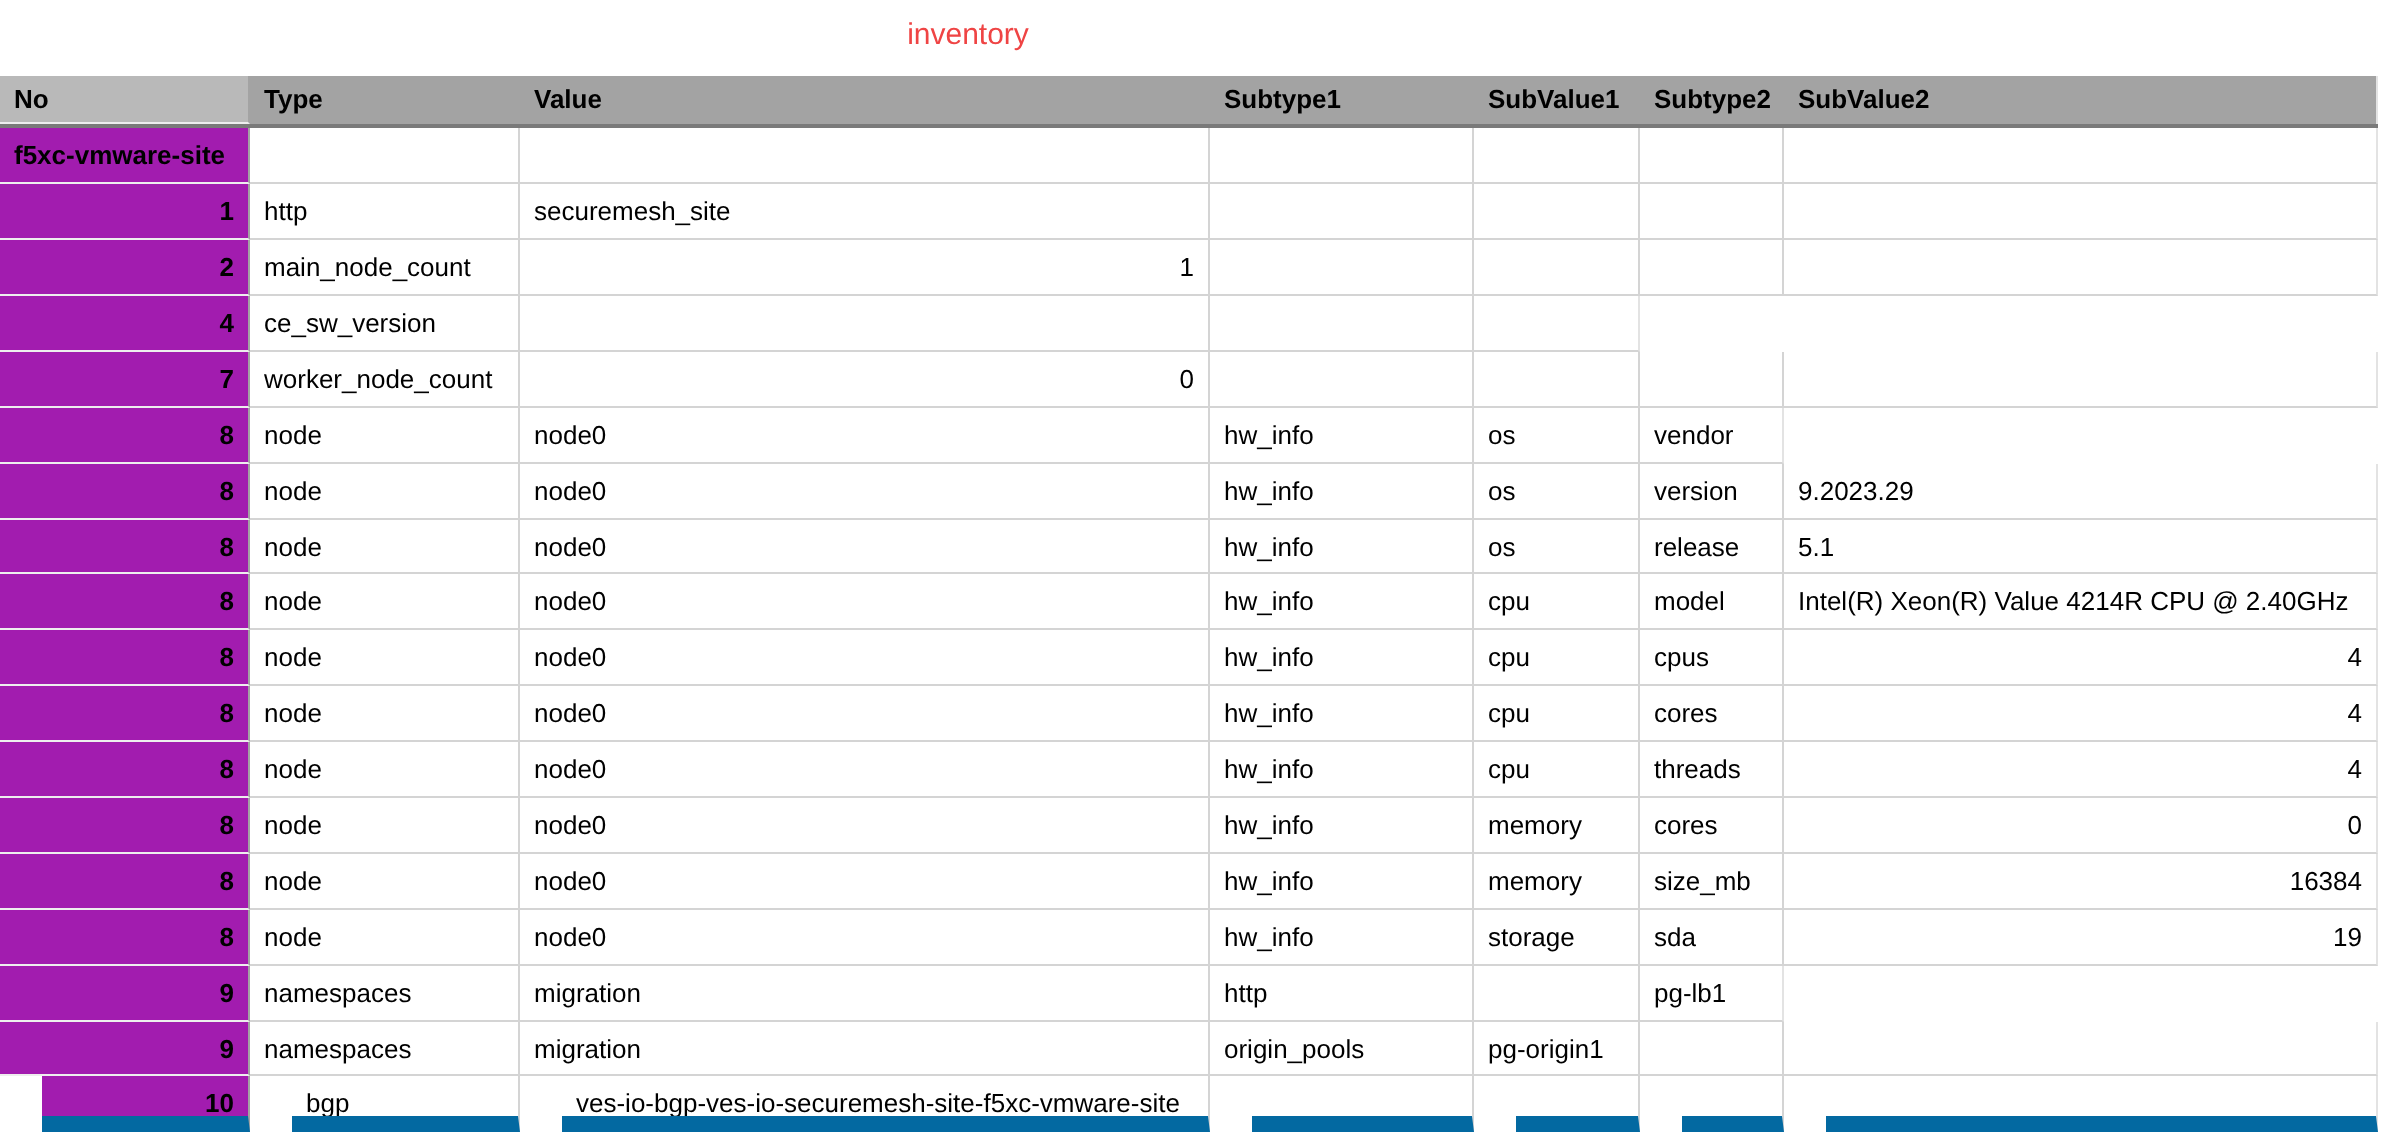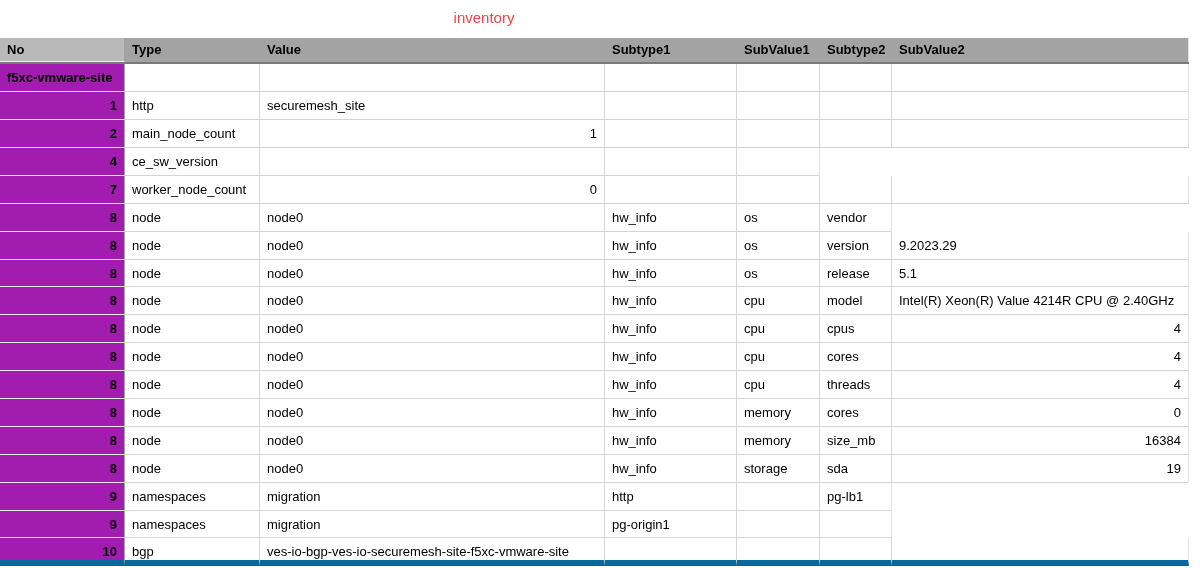--- a/index.html
+++ b/index.html
@@ -57,21 +57,21 @@
     border-right: 1px solid #a3a3a3;
     border-bottom: none;
   }
   .c.col0 {
     background: #a21caf;
     font-weight: 700;
     border-right: 1px solid #a2a2a2;
     border-bottom: 1px solid #eeeeee;
   }
   .hdr .c.col0 { background: #b9b9b9; border-right: 1px solid #a3a3a3; }
-  .r.last .c { border-bottom: 6px solid #0369a1; }
+  .r.last .c { border-bottom: 8px solid #0369a1; margin-left: 21px; }
   .c.ar { text-align: right; }
 </style>
 </head>
 <body>
 
 <div class="title">inventory</div>
 
 <div class="tbl">
   <div class="r hdr" id="hdr-row">
       <div class="c col0">No</div>
@@ -220,20 +220,21 @@
         <div class="c">namespaces</div>
         <div class="c">migration</div>
         <div class="c">http</div>
         <div class="c"></div>
         <div class="c">pg-lb1</div>
       </div>
       <div class="r">
         <div class="c col0 ar">9</div>
         <div class="c">namespaces</div>
         <div class="c">migration</div>
+        <div class="c">origin_pools</div>
         <div class="c">pg-origin1</div>
         <div class="c"></div>
         <div class="c"></div>
       </div>
       <div class="r last">
         <div class="c col0 ar">10</div>
         <div class="c">bgp</div>
         <div class="c">ves-io-bgp-ves-io-securemesh-site-f5xc-vmware-site</div>
         <div class="c"></div>
         <div class="c"></div>

